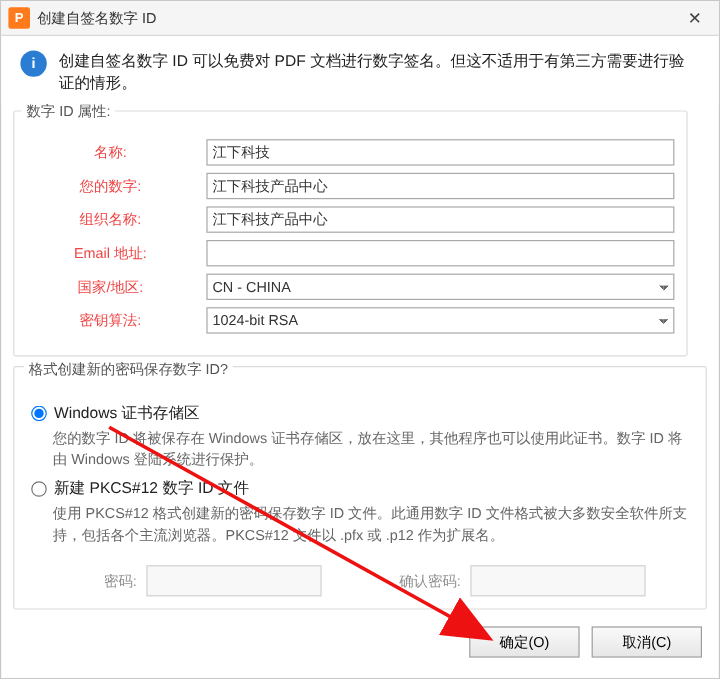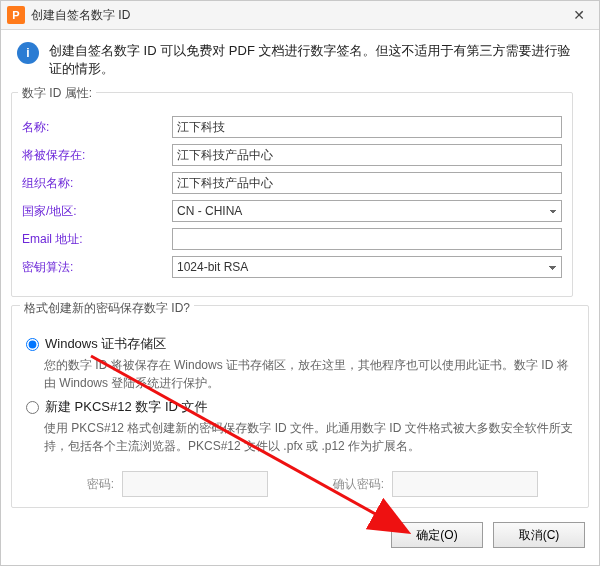--- a/index.html
+++ b/index.html
@@ -7,21 +7,21 @@
   .titlebar{height:28px;background:#f5f5f5;display:flex;align-items:center;border-bottom:1px solid #d8d8d8}
   .titlebar .app-icon{width:18px;height:18px;margin:0 6px;background:#ff7a1a;border-radius:2px;display:flex;align-items:center;justify-content:center;color:#fff;font-weight:bold;font-size:11px}
   .titlebar .title{flex:1;font-size:12px;color:#333}
   .titlebar .close{width:40px;height:28px;display:flex;align-items:center;justify-content:center;font-size:14px;color:#444;cursor:default}
   .info-band{display:flex;align-items:flex-start;padding:12px 16px 10px 16px;background:#fff}
   .info-icon{width:22px;height:22px;border-radius:50%;background:#2b7cd3;color:#fff;display:flex;align-items:center;justify-content:center;font-weight:bold;margin-right:10px;flex:none}
   .info-text{font-size:13px;font-weight:normal;color:#222;line-height:1.4}
   .panel{margin:4px 26px 6px 10px;border:1px solid #dcdcdc;border-radius:2px;padding:4px 10px 12px 10px;position:relative}
   .panel-title{position:relative;top:-12px;left:-4px;background:#fff;display:inline-block;padding:0 4px;color:#555;font-size:12px}
   .form-row{display:flex;align-items:center;margin:2px 0 6px 0}
-  .form-label{width:140px;text-align:left;padding-right:10px;color:#6d28d9}
+  .form-label{width:140px;text-align:center;padding-right:10px;color:#ef4444}
   .form-input, .form-select{flex:1;height:22px;border:1px solid #a9a9a9;background:#fff;padding:1px 4px;font-size:12px;color:#333;box-sizing:border-box}
   .form-select{appearance:none;padding-right:18px;background-image:linear-gradient(45deg,transparent 50%,#666 50%),linear-gradient(135deg,#666 50%,transparent 50%);background-position:right 8px top 9px,right 4px top 9px;background-size:4px 4px;background-repeat:no-repeat}
   .panel2{margin:2px 10px 4px 10px;border:1px solid #dcdcdc;border-radius:2px;padding:6px 12px 10px 12px;position:relative}
   .radio-block{margin-top:6px}
   .radio-line{display:flex;align-items:center}
   .radio-line input{margin:0 6px 0 2px}
   .radio-label{font-size:13px;color:#222}
   .radio-desc{margin:3px 0 6px 20px;color:#666;line-height:1.5}
   .pw-row{display:flex;align-items:center;margin-top:16px;opacity:.6}
   .pw-row .pw-group{display:flex;align-items:center;margin-right:26px}
@@ -49,34 +49,34 @@
   </div>
 
   <div class="panel">
     <span class="panel-title">数字 ID 属性:</span>
 
     <div class="form-row">
       <div class="form-label">名称:</div>
       <input class="form-input" value="江下科技" style="">
     </div>
     <div class="form-row">
-      <div class="form-label">将被保存在:</div>
+      <div class="form-label">您的数字:</div>
       <input class="form-input" value="江下科技产品中心" style="">
     </div>
     <div class="form-row">
       <div class="form-label">组织名称:</div>
       <input class="form-input" value="江下科技产品中心" style="">
     </div>
     <div class="form-row">
+      <div class="form-label">Email 地址:</div>
+      <input class="form-input" value="" style="">
+    </div>
+    <div class="form-row">
       <div class="form-label">国家/地区:</div>
       <select class="form-select"><option>CN - CHINA</option></select>
-    </div>
-    <div class="form-row">
-      <div class="form-label">Email 地址:</div>
-      <input class="form-input" value="" style="">
     </div>
     <div class="form-row">
       <div class="form-label">密钥算法:</div>
       <select class="form-select"><option>1024-bit RSA</option></select>
     </div>
   </div>
 
   <div class="panel2">
     <span class="panel-title">格式创建新的密码保存数字 ID?</span>
 

